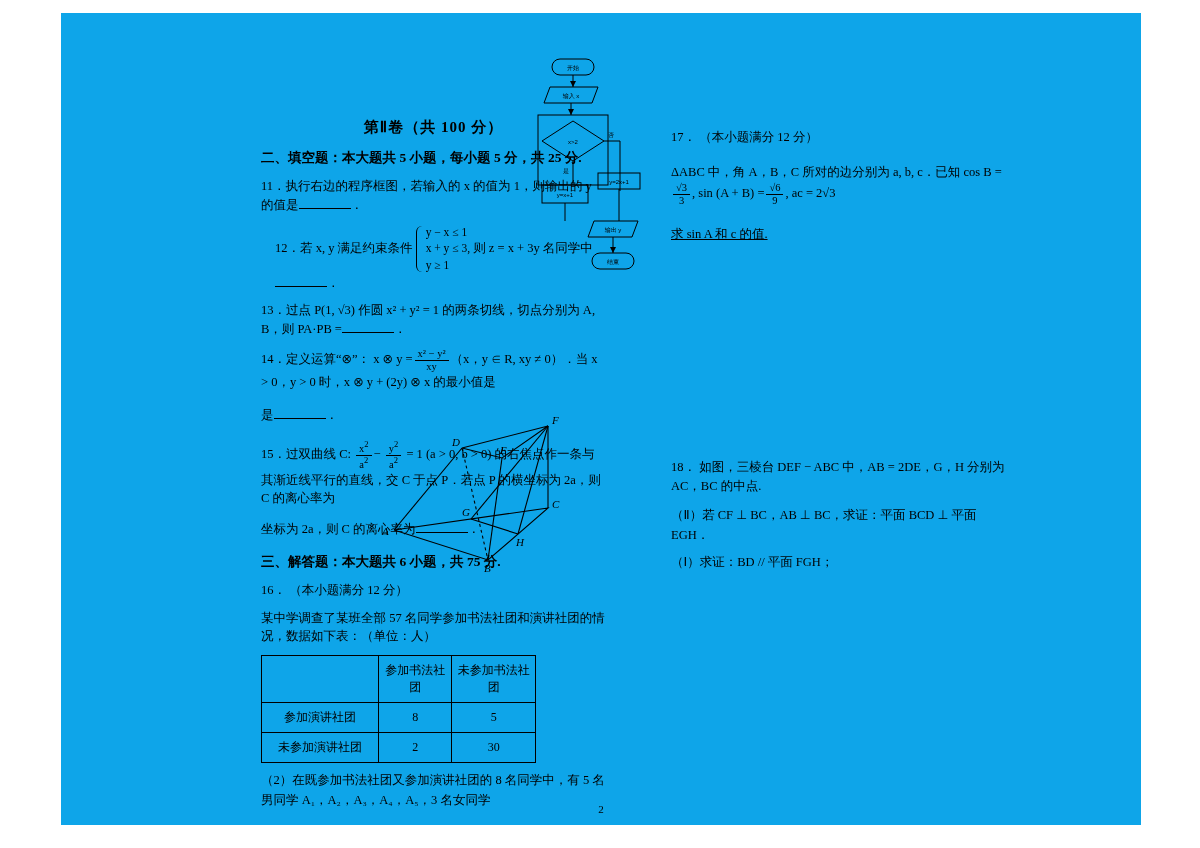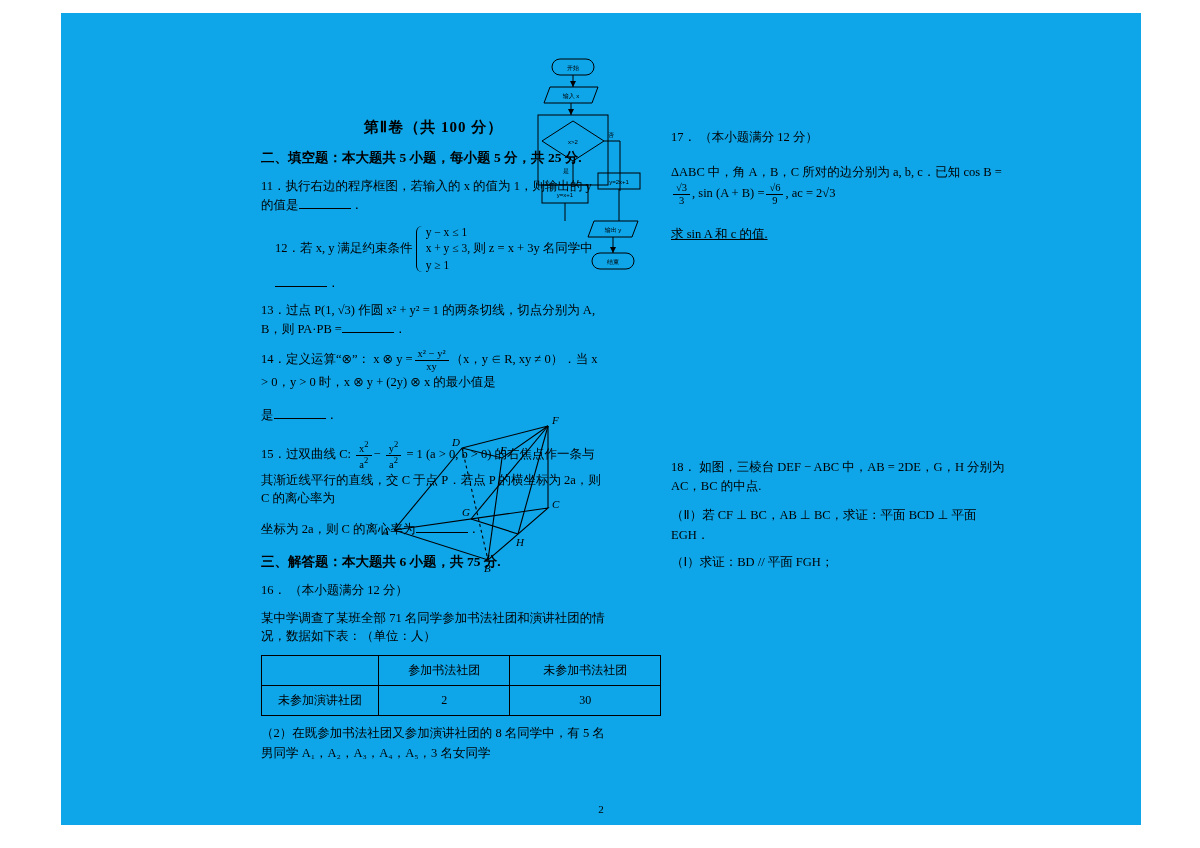--- a/index.html
+++ b/index.html
@@ -29,21 +29,21 @@
   
   .frac{display:inline-block;vertical-align:middle;text-align:center;font-size:10.5px;line-height:1.15;margin:0 2px;}
   .frac .nu{display:block;border-bottom:1px solid #000;padding:0 3px;}
   .frac .de{display:block;padding:0 3px;}
   sup{font-size:8.5px;}
   .brace{display:inline-block;vertical-align:middle;position:relative;}
   .brace .bar{display:inline-block;width:7px;height:46px;border-left:1.4px solid #000;border-top-left-radius:6px;border-bottom-left-radius:6px;margin-right:2px;vertical-align:middle;}
   .syslines{display:inline-block;vertical-align:middle;font-size:11.5px;line-height:1.45;}
 
   
-  table.t16{border-collapse:collapse;margin:8px 0 4px 0;font-size:12px;width:400px;}
+  table.t16{border-collapse:collapse;margin:8px 0 4px 0;font-size:12px;width:275px;}
   table.t16 td{border:1px solid #000;padding:6px 4px;text-align:center;height:16px;}
   table.t16 td.lbl{width:108px;text-align:center;}
 
   
   .flow{position:absolute;left:455px;top:40px;width:120px;height:250px;}
   .flow svg{display:block;}
 
   
   .geo{position:absolute;left:315px;top:395px;width:230px;height:190px;}
   .geo svg{display:block;}
@@ -94,28 +94,33 @@
         <div style="margin-top:12px;">坐标为 2a，则 C 的离心率为<span class="blank"></span>．</div>
       </div>
 
       <div class="section-head" style="margin-top:14px;">三、解答题：本大题共 6 小题，共 75 分.</div>
 
       <div class="q">
         <span>16．</span>
         <span>（本小题满分 12 分）</span>
       </div>
 
-      <div class="q" style="margin-top:4px;">某中学调查了某班全部 71 名同学参加书法社团和演讲社团的情况，数据如下表：（单位：人）</div>
+      <div class="q" style="margin-top:4px;">某中学调查了某班全部 57 名同学参加书法社团和演讲社团的情况，数据如下表：（单位：人）</div>
 
       <table class="t16">
         <tbody>
             <tr>
           <td class="lbl"></td>
           <td>参加书法社团</td>
           <td>未参加书法社团</td>
+        </tr>
+        <tr>
+          <td class="lbl">参加演讲社团</td>
+          <td>8</td>
+          <td>5</td>
         </tr>
         <tr>
           <td class="lbl">未参加演讲社团</td>
           <td>2</td>
           <td>30</td>
         </tr>
       </tbody>
         </table>
 
       <div class="sub">（2）在既参加书法社团又参加演讲社团的 8 名同学中，有 5 名男同学 A₁，A₂，A₃，A₄，A₅，3 名女同学</div>

